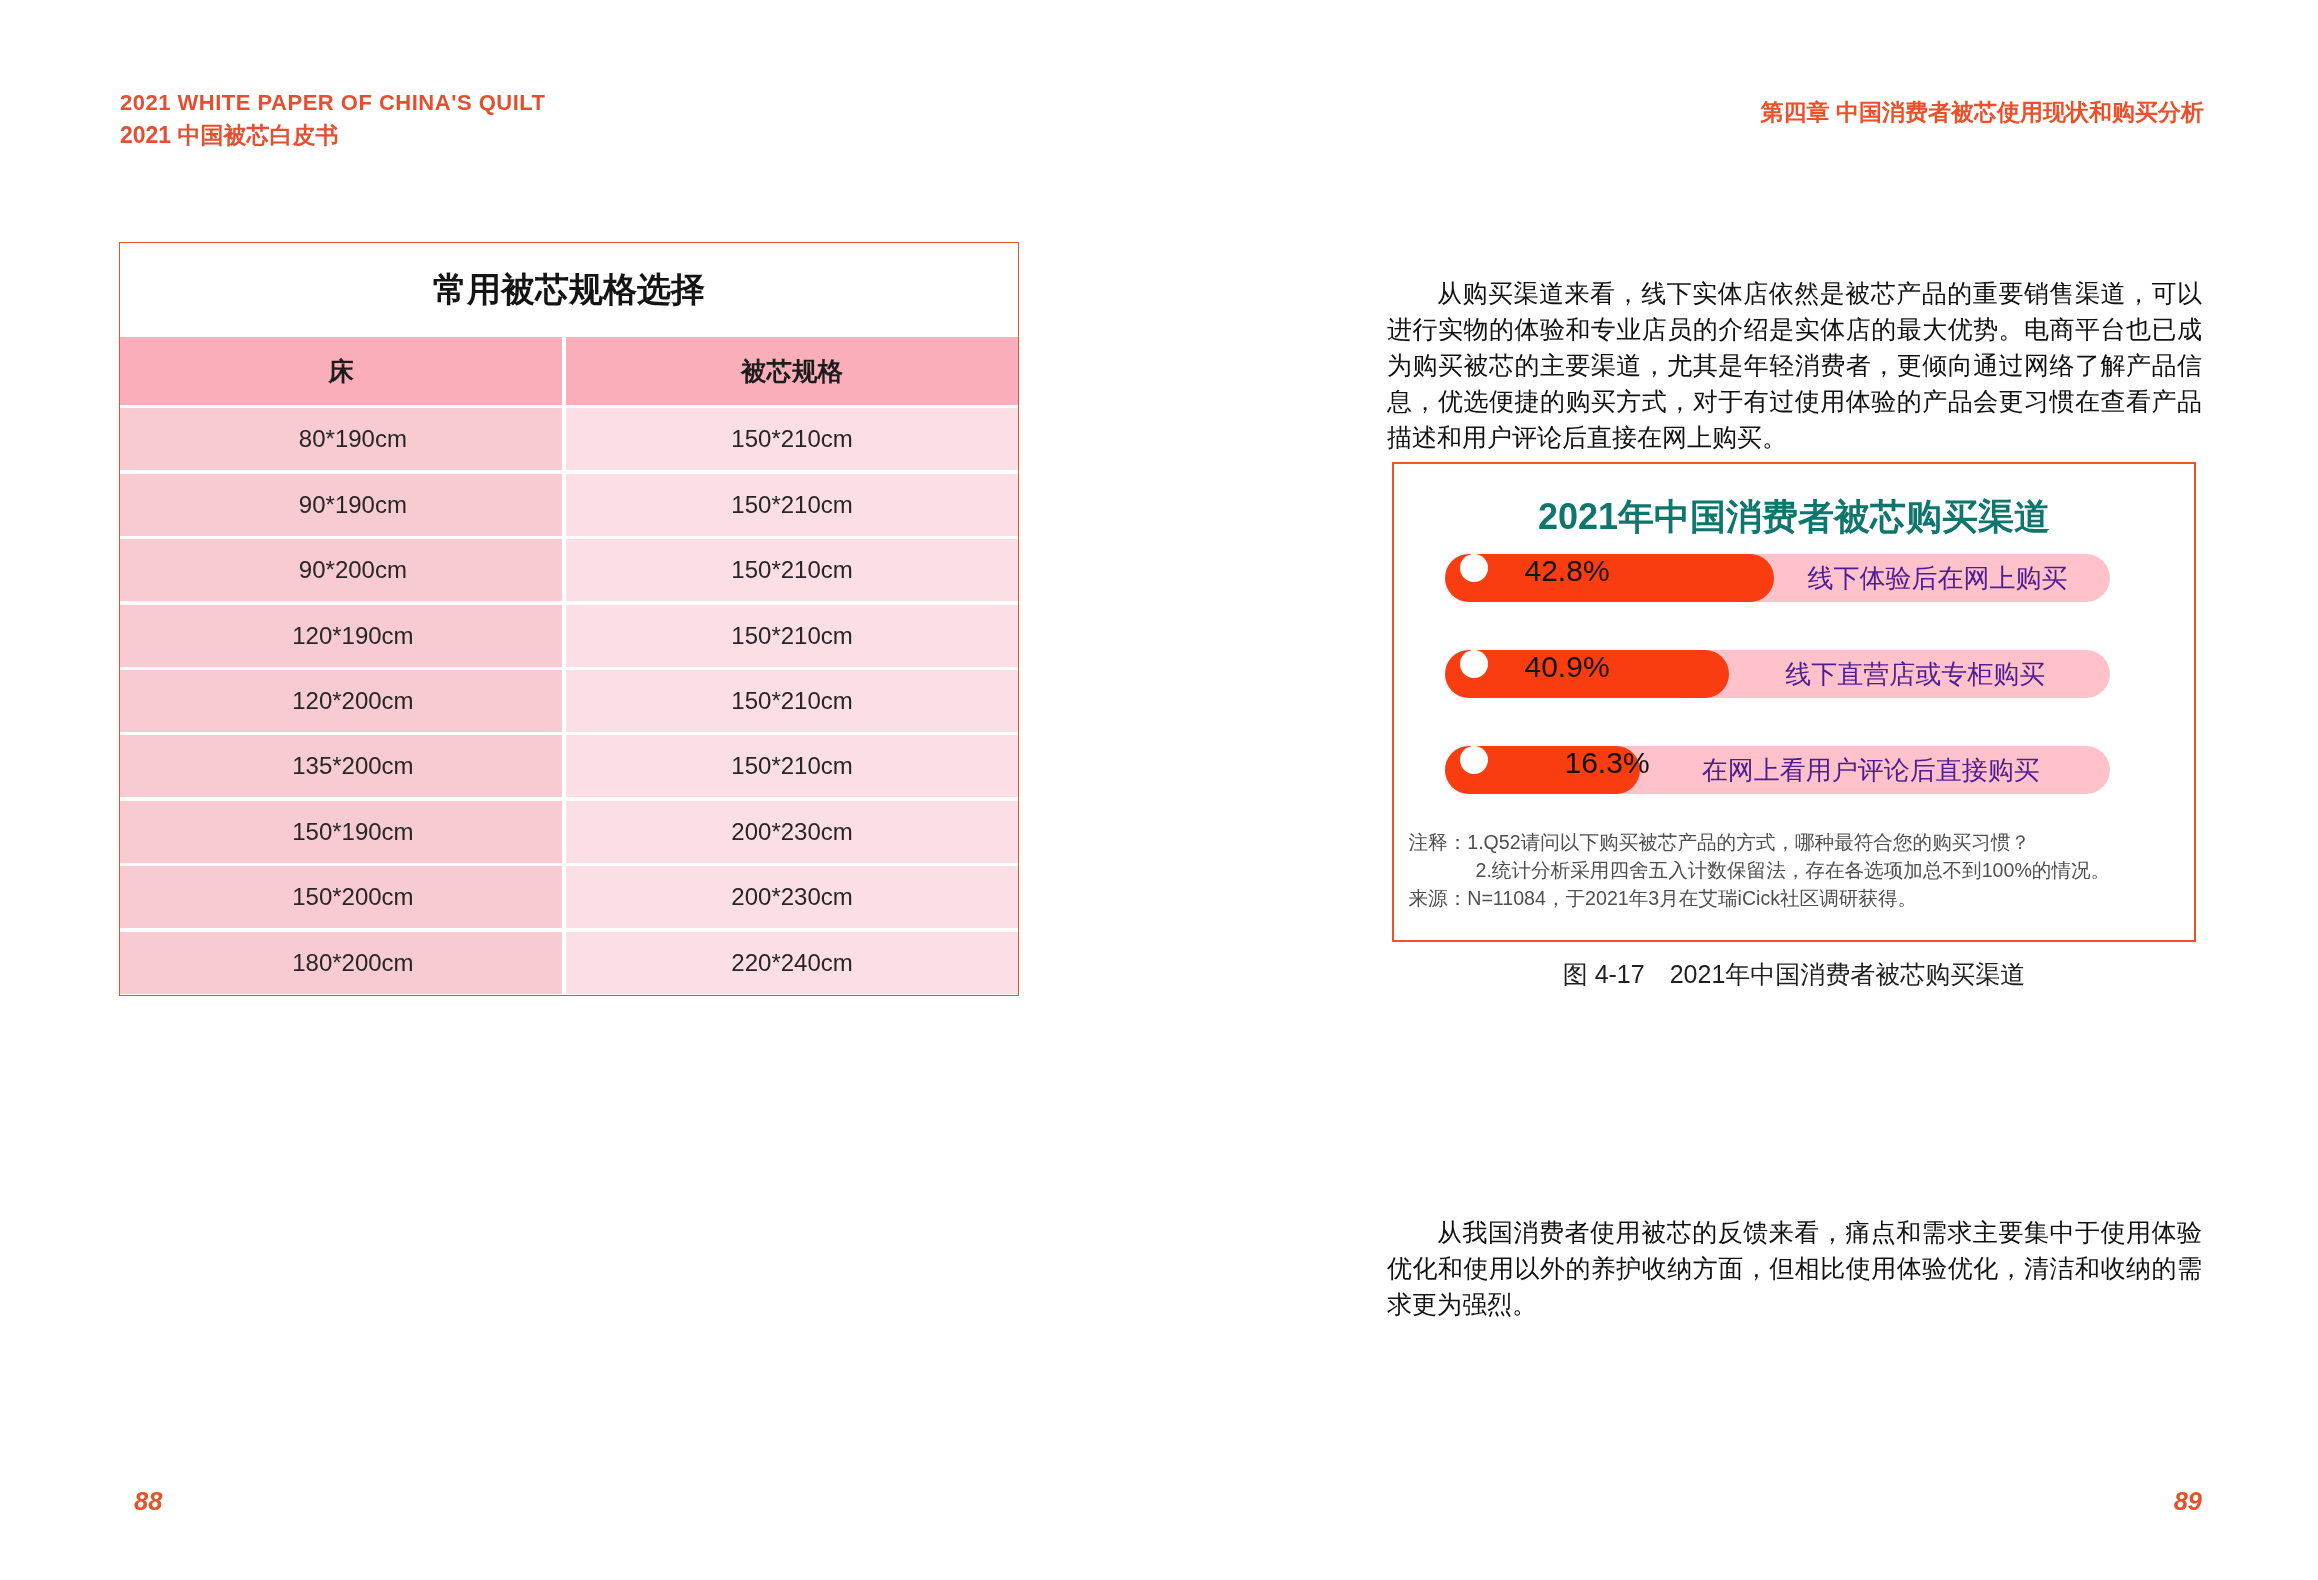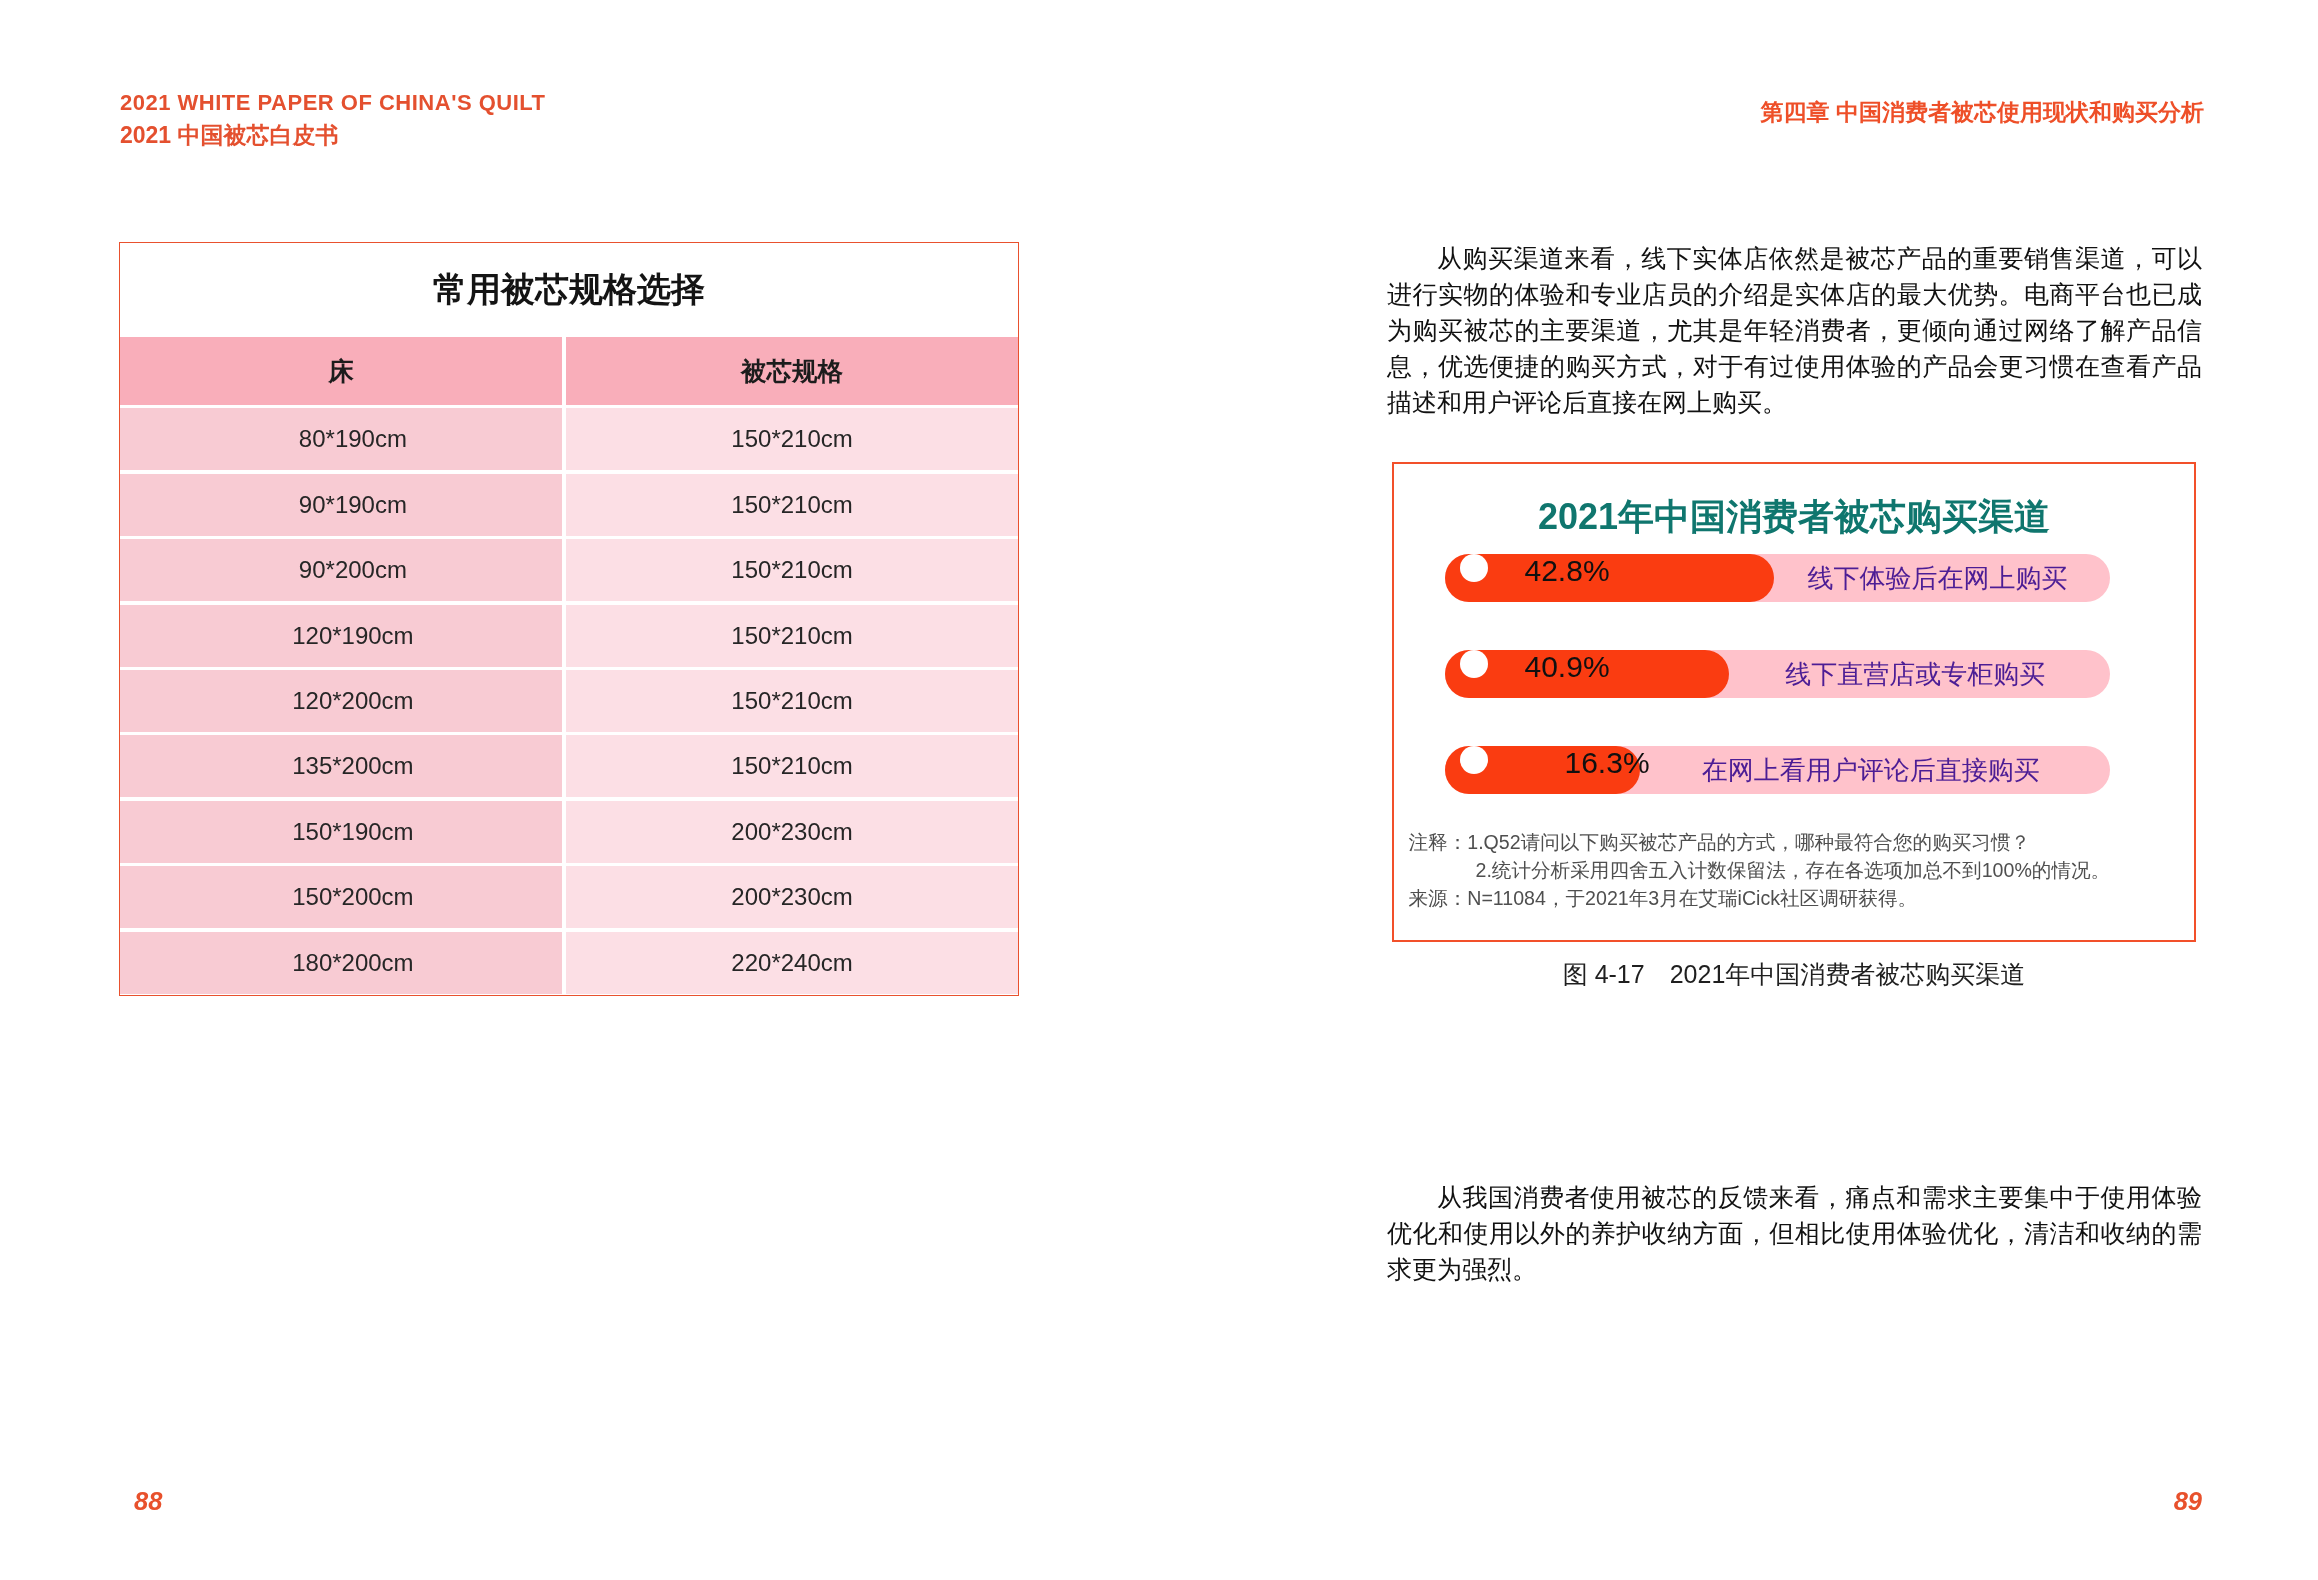--- a/index.html
+++ b/index.html
@@ -15,21 +15,21 @@
   .hdr-right{position:absolute;right:115px;top:97px;color:#ee4f28;font-size:23px;font-weight:700;}
   
   .spec-table{position:absolute;left:119px;top:242px;width:900px;border:1.7px solid #e9512e;background:#fff;box-sizing:border-box;}
   .spec-table .tbl-title{height:94px;display:flex;align-items:center;justify-content:center;font-size:34px;font-weight:700;color:#141414;}
   .tbl-grid{display:grid;grid-template-columns:49.2% 1fr;gap:3.4px 4.3px;background:#fff;padding-bottom:1.7px;}
   .hcell{background:#f9aeba;height:68px;font-size:25.5px;font-weight:600;display:flex;align-items:center;justify-content:center;color:#1c1c1c;}
   .cell{height:62px;font-size:24px;display:flex;align-items:center;justify-content:center;color:#262626;}
   .cell.bed{background:#f8cbd3;padding-left:24px;}
   .cell.spec{background:#fcdfe5;}
   
-  .para{position:absolute;left:1387px;width:815px;font-size:25px;line-height:36px;text-align:justify;text-indent:2em;color:#111;}
+  .para{position:absolute;left:1387px;width:815px;font-size:25px;line-height:36px;text-align:justify;text-indent:2em;color:#111;margin-top:35px;}
   .para1{top:240px;}
   .para2{top:1179px;}
   
   .chart-box{position:absolute;left:1392px;top:462px;width:804px;height:480px;border:2.6px solid #f2502a;box-sizing:border-box;background:#fff;}
   .chart-title{margin-top:29px;text-align:center;font-size:36px;font-weight:700;color:#0f766e;}
   .bars{position:absolute;left:51px;right:84px;top:90px;}
   .bar{position:relative;height:48px;margin-bottom:48px;background:#ffc2cb;border-radius:25px;}
   .fill{position:absolute;left:0;top:0;bottom:0;background:#fa3c11;border-radius:25px;display:flex;}
   .dot{width:28px;height:28px;border-radius:50%;background:#ffffff;margin-left:14.5px;flex:0 0 auto;}
   .pct{margin-left:37px;font-size:30px;font-weight:500;color:#101010;white-space:nowrap;}

